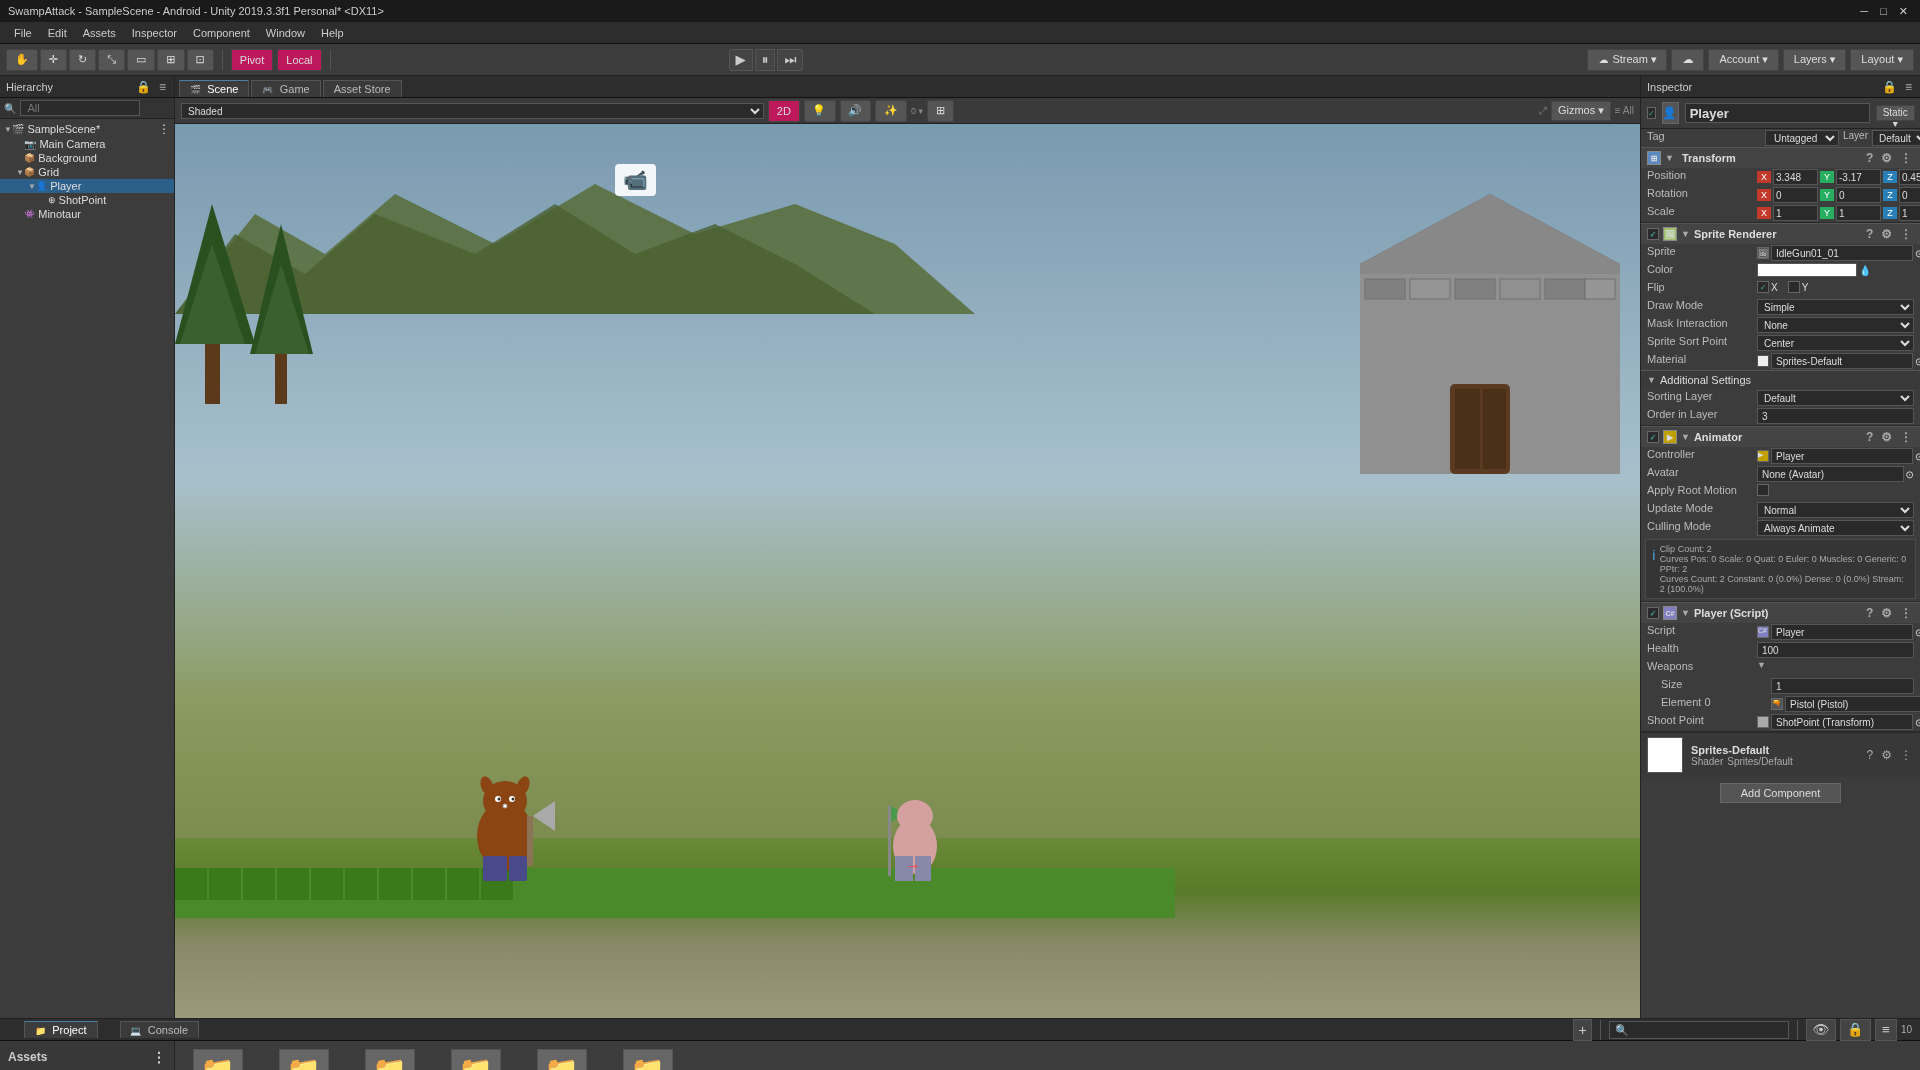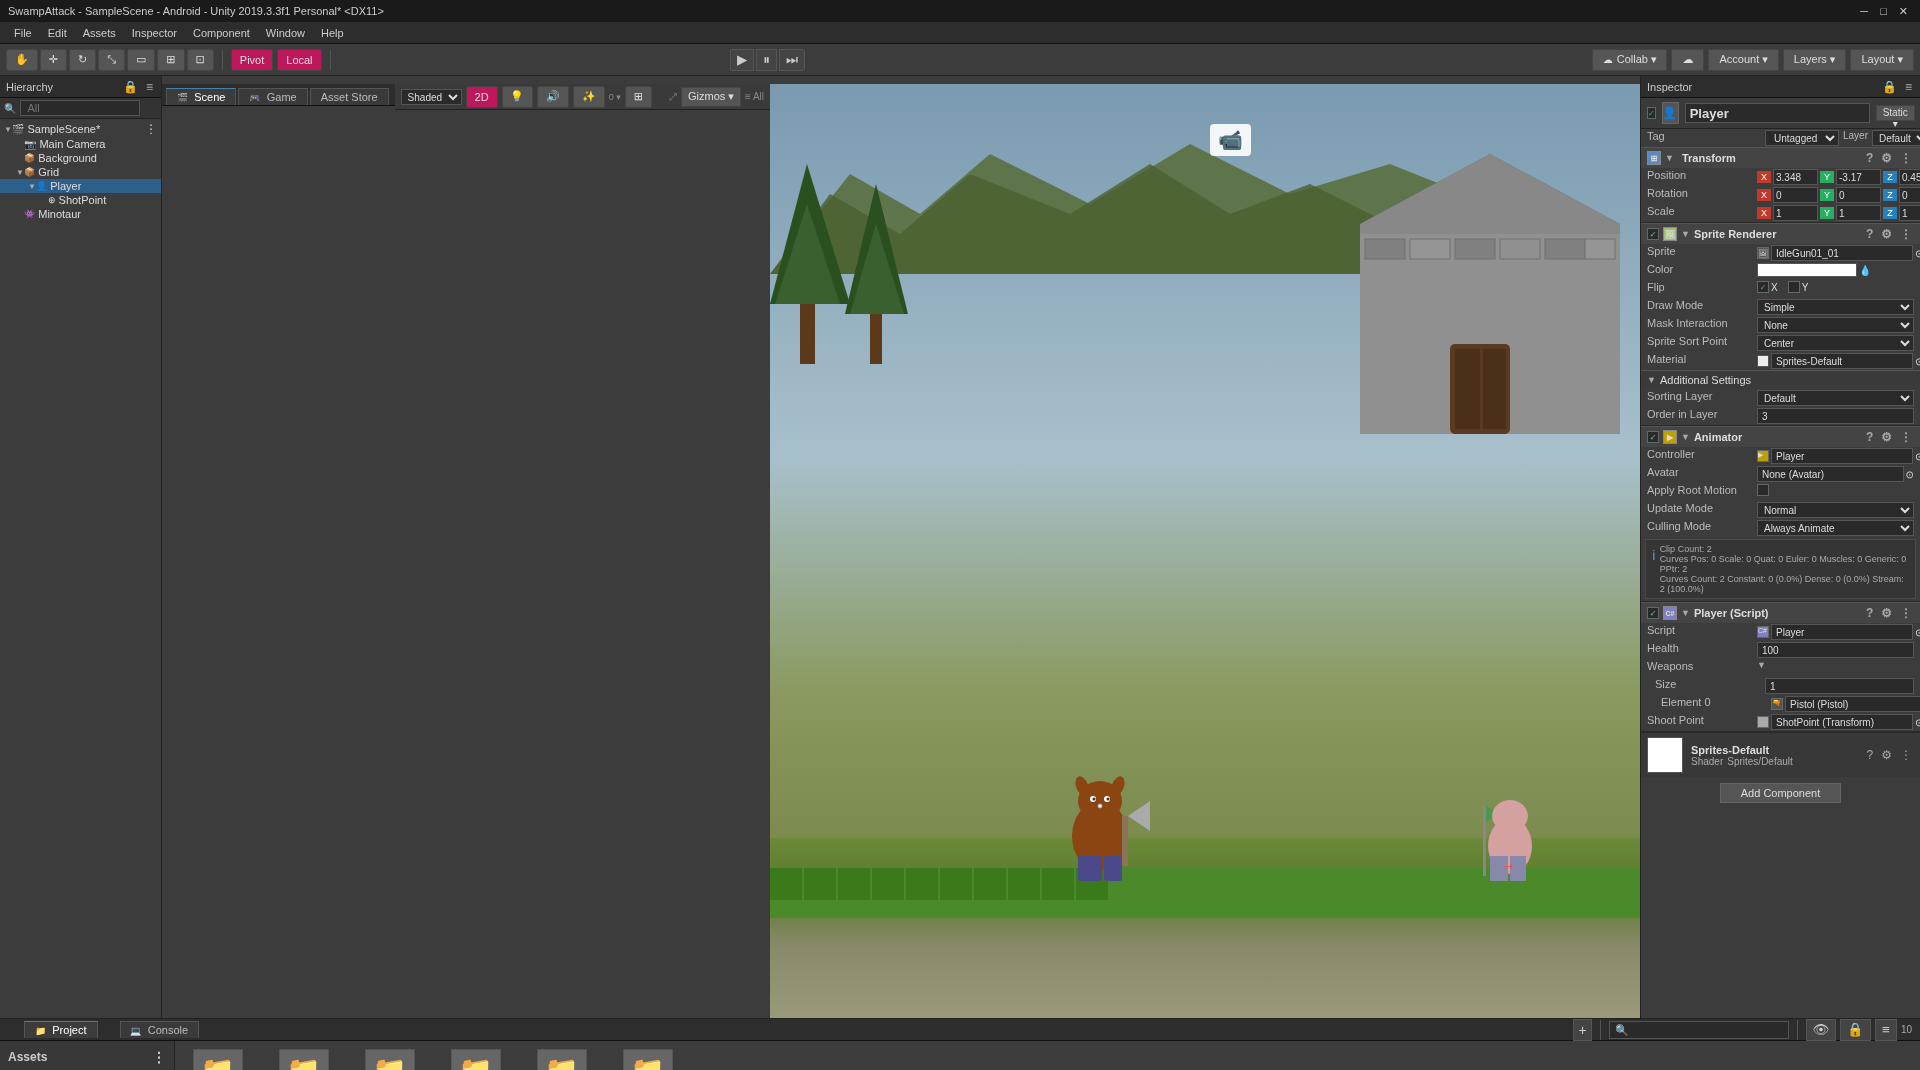--- a/index.html
+++ b/index.html
@@ -19,32 +19,32 @@
     .toolbar-btn.active { background: #be185d; }
     .toolbar-separator { width: 1px; height: 20px; background: #555; margin: 0 4px; }
     .play-btn { background: #444; border: 1px solid #555; padding: 2px 6px; cursor: pointer; height: 22px; display: flex; align-items: center; justify-content: center; color: #ccc; }
 
     
     #main-layout { display: flex; height: calc(1070px - 22px - 22px - 32px - 26px - 26px); }
     .panel-tab { padding: 2px 10px; font-size: 11px; cursor: pointer; background: #3a3a3a; border: 1px solid #555; border-bottom: none; color: #bbb; margin-right: 2px; }
     .panel-tab.active { background: #3c3c3c; color: #fff; border-top: 1px solid #4a7fa5; }
 
     
-    #hierarchy { width: 162px; background: #3c3c3c; border-right: 1px solid #222; display: flex; flex-direction: column; flex-shrink: 0; }
+    #hierarchy { width: 175px; background: #3c3c3c; border-right: 1px solid #222; display: flex; flex-direction: column; flex-shrink: 0; }
     #hierarchy .panel-header { background: #2d2d2d; height: 22px; display: flex; align-items: center; padding: 0 6px; border-bottom: 1px solid #111; font-size: 11px; color: #ccc; }
     #hierarchy-content { flex: 1; overflow-y: auto; padding: 2px 0; }
     .hier-item { padding: 1px 4px; cursor: pointer; display: flex; align-items: center; white-space: nowrap; font-size: 11px; }
     .hier-item.selected { background: #2c5f8a; }
     .hier-indent-1 { padding-left: 16px; }
     .hier-indent-2 { padding-left: 28px; }
     .hier-indent-3 { padding-left: 40px; }
     .triangle { display: inline-block; width: 8px; font-size: 8px; color: #aaa; }
 
     
-    #scene-area { flex: 1; display: flex; min-width: 0; margin-top: 8px; }
+    #scene-area { flex: 1; display: flex; flex-direction: column; min-width: 0; }
     #scene-tabs { background: #2d2d2d; height: 22px; display: flex; align-items: flex-end; padding: 0 4px; border-bottom: 1px solid #111; }
     #scene-toolbar { background: #3a3a3a; height: 26px; display: flex; align-items: center; padding: 0 6px; gap: 4px; border-bottom: 1px solid #222; font-size: 11px; }
     #scene-viewport { flex: 1; background: #5a5a5a; position: relative; overflow: hidden; }
     
     
     #inspector { width: 280px; background: #3c3c3c; border-left: 1px solid #222; display: flex; flex-direction: column; flex-shrink: 0; overflow-y: auto; }
     #inspector-header { background: #2d2d2d; height: 22px; display: flex; align-items: center; padding: 0 6px; border-bottom: 1px solid #111; font-size: 11px; color: #ccc; position: sticky; top: 0; z-index: 10; }
     
     .inspector-section { border-bottom: 1px solid #2a2a2a; }
     .inspector-row { display: flex; align-items: flex-start; padding: 1px 6px; min-height: 18px; font-size: 11px; }
@@ -144,21 +144,21 @@
   <button class="toolbar-btn active">Local</button>
   <div class="toolbar-separator"></div>
   <div style="display:flex; gap:2px; margin: 0 auto;">
     <button class="play-btn" style="border-radius:2px 0 0 2px;">▶</button>
     <button class="play-btn">⏸</button>
     <button class="play-btn" style="border-radius:0 2px 2px 0;">⏭</button>
   </div>
   <div id="right-toolbar">
     <button class="rt-btn">
       <span style="font-size:10px;">☁</span>
-      <span>Collab ▾</span>
+      <span>Stream ▾</span>
     </button>
     <button class="rt-btn">☁</button>
     <button class="rt-btn">Account ▾</button>
     <button class="rt-btn">Layers ▾</button>
     <button class="rt-btn">Layout ▾</button>
   </div>
 </div>
 
 <div id="main-layout">
 
@@ -581,21 +581,21 @@
         </div>
       </div>
       <div class="inspector-row">
         <span class="inspector-label">Health</span>
         <input class="inspector-field" value="100" style="">
       </div>
       <div class="inspector-row">
         <span class="inspector-label">Weapons</span>
         <span class="triangle" style="font-size:9px; color:#aaa;">▼</span>
       </div>
-      <div class="inspector-row" style="padding-left:14px;">
+      <div class="inspector-row" style="padding-left:20px;">
         <span class="inspector-label">Size</span>
         <input class="inspector-field" value="1" style="">
       </div>
       <div class="inspector-row" style="padding-left:20px;">
         <span class="inspector-label">Element 0</span>
         <div class="inspector-value">
           <div style="width:12px;height:12px;background:#555;border:1px solid #666;flex-shrink:0;font-size:7px;">🔫</div>
           <input class="inspector-field" value="Pistol (Pistol)" style="">
 
         </div>

